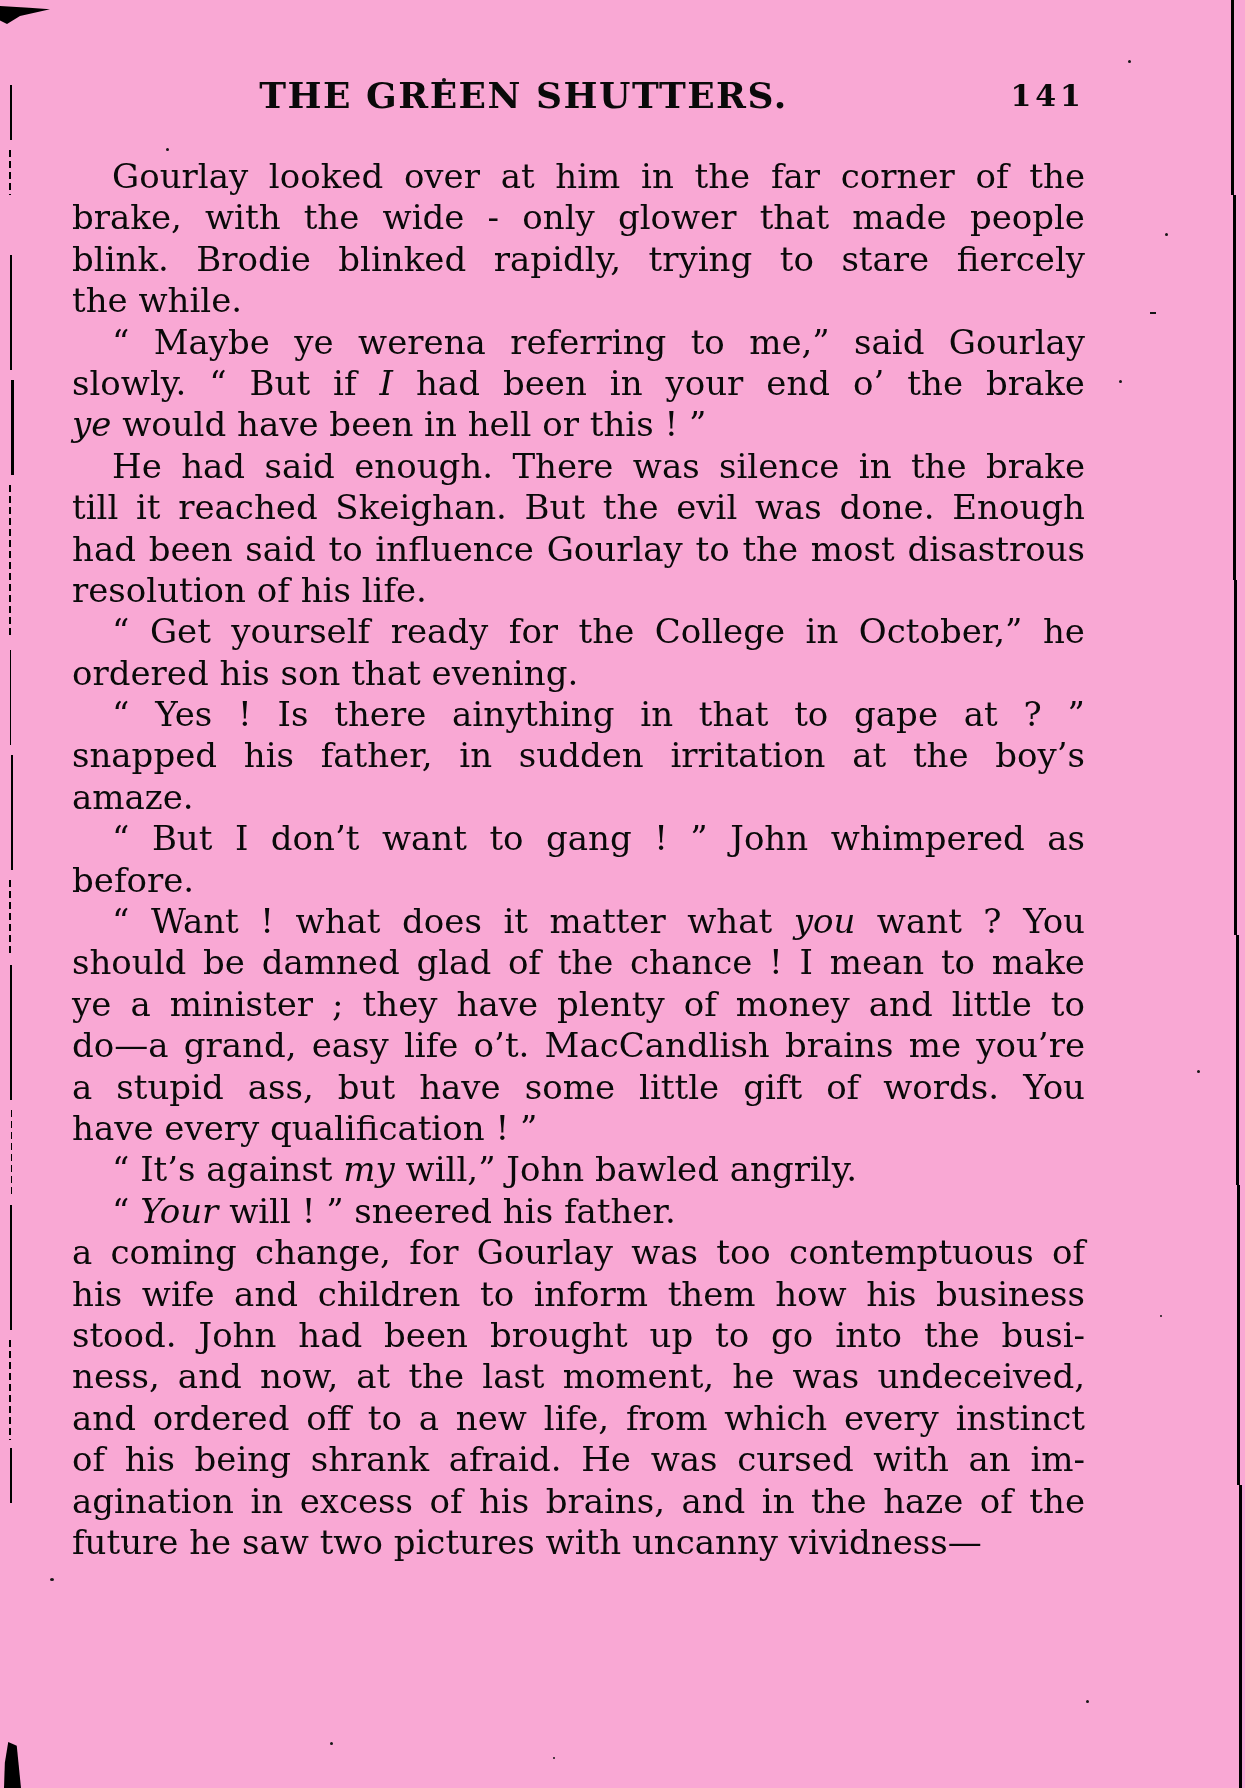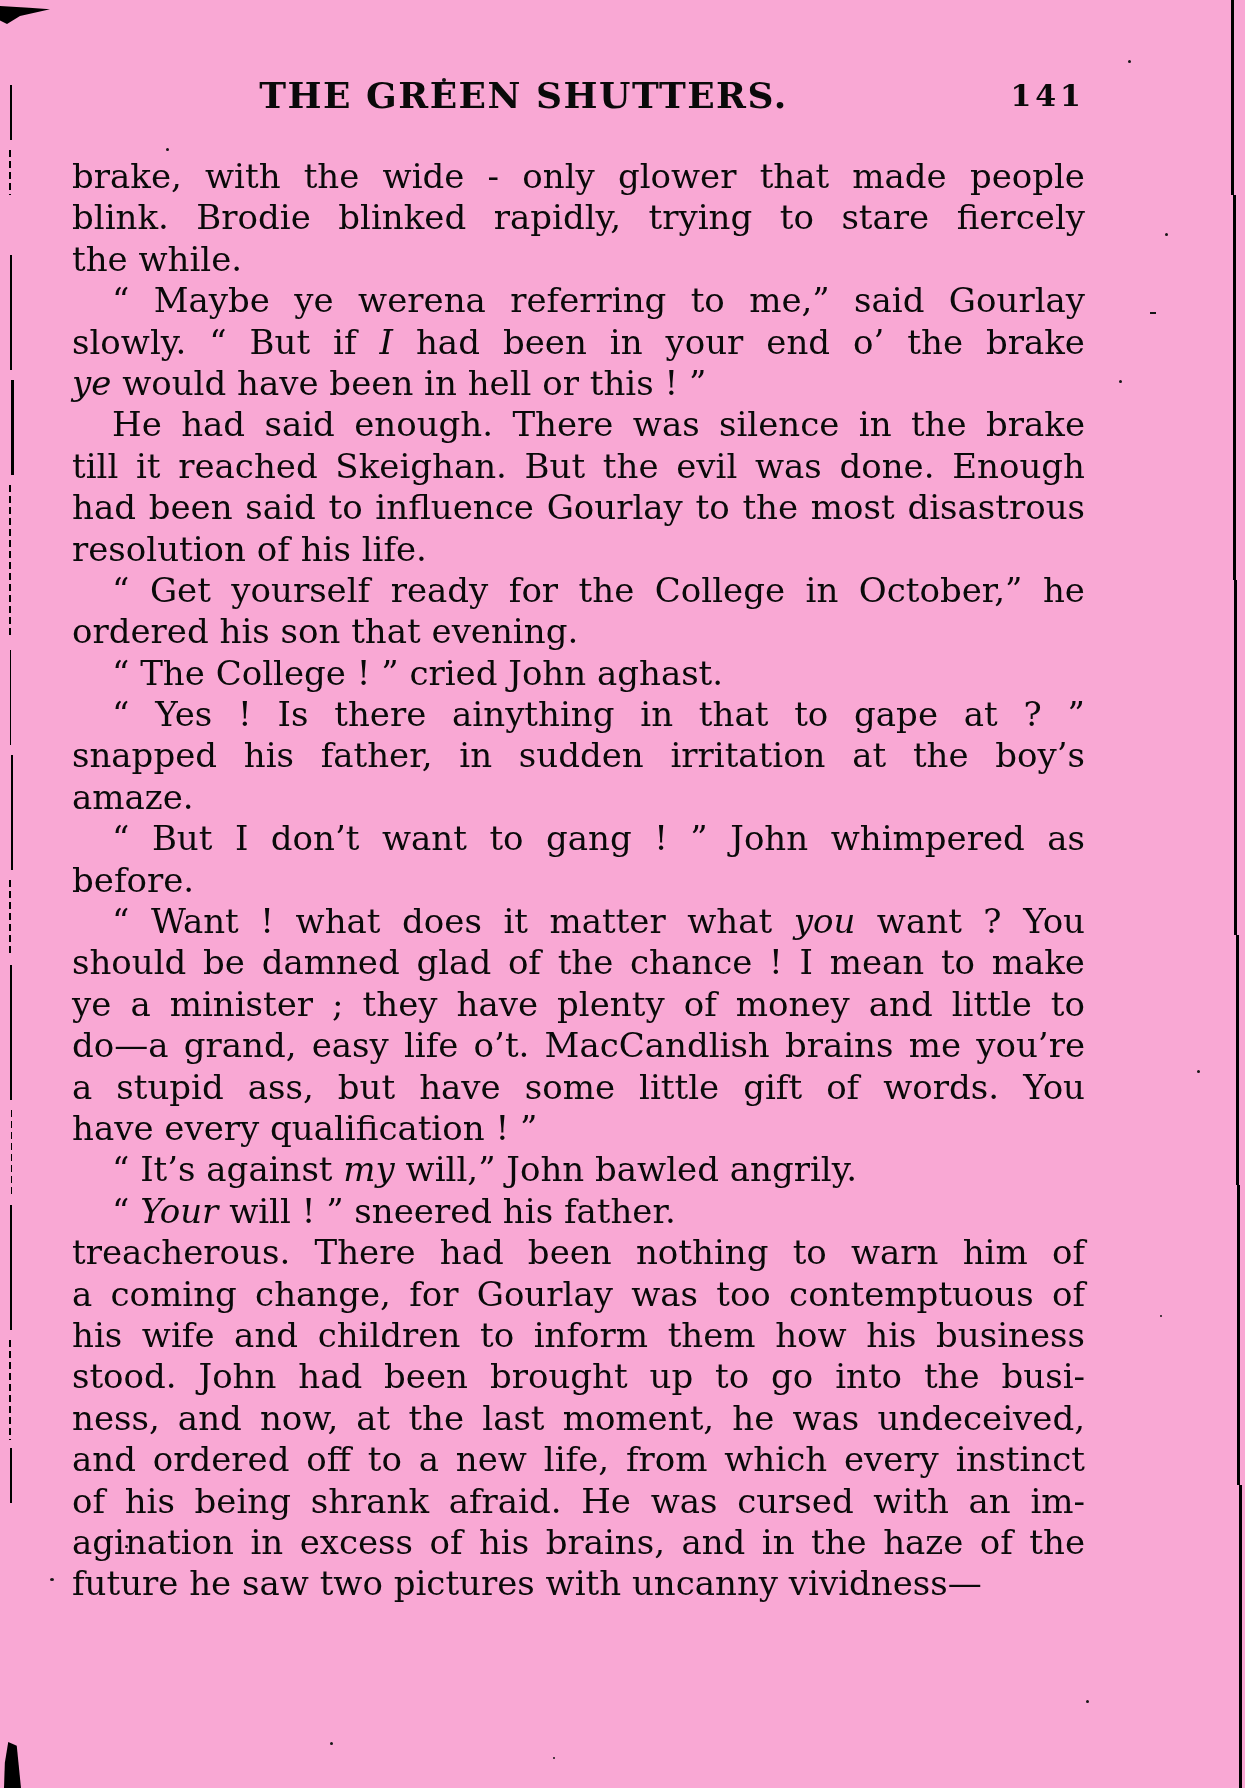--- a/index.html
+++ b/index.html
@@ -88,47 +88,46 @@
 <body>
 
 <div class="page">
 
   <div class="header">
     <span class="running-title">THE GREEN SHUTTERS.</span>
     <span class="page-number">141</span>
   </div>
 
   <div class="body-text">
+      <div class="line indent"><span>Gourlay looked over at him in the far corner of the</span></div>
       <div class="line"><span>brake, with the wide - only glower that made people</span></div>
       <div class="line"><span>blink.  Brodie blinked rapidly, trying to stare fiercely</span></div>
       <div class="line last"><span>the while.</span></div>
       <div class="line indent"><span>“ Maybe ye werena referring to me,” said Gourlay</span></div>
       <div class="line"><span>slowly.  “ But if </span><span class="it">I</span><span> had been in your end o’ the brake</span></div>
       <div class="line last"><span class="it">ye</span><span> would have been in hell or this ! ”</span></div>
       <div class="line indent"><span>He had said enough.  There was silence in the brake</span></div>
       <div class="line"><span>till it reached Skeighan.  But the evil was done.  Enough</span></div>
       <div class="line"><span>had been said to influence Gourlay to the most disastrous</span></div>
       <div class="line last"><span>resolution of his life.</span></div>
       <div class="line indent"><span>“ Get yourself ready for the College in October,” he</span></div>
       <div class="line last"><span>ordered his son that evening.</span></div>
-      <div class="line indent last"><span>“ The College ! ” cried John aghast.</span></div>
       <div class="line indent"><span>“ Yes !  Is there ainything in that to gape at ? ”</span></div>
       <div class="line"><span>snapped his father, in sudden irritation at the boy’s</span></div>
       <div class="line last"><span>amaze.</span></div>
       <div class="line indent"><span>“ But I don’t want to gang ! ” John whimpered as</span></div>
       <div class="line last"><span>before.</span></div>
       <div class="line indent"><span>“ Want !  what does it matter what </span><span class="it">you</span><span> want ?  You</span></div>
       <div class="line"><span>should be damned glad of the chance !  I mean to make</span></div>
       <div class="line"><span>ye a minister ; they have plenty of money and little to</span></div>
       <div class="line"><span>do—a grand, easy life o’t.  MacCandlish brains me you’re</span></div>
       <div class="line"><span>a stupid ass, but have some little gift of words.  You</span></div>
       <div class="line last"><span>have every qualification ! ”</span></div>
       <div class="line indent last"><span>“ It’s against </span><span class="it">my</span><span> will,” John bawled angrily.</span></div>
       <div class="line indent last"><span>“ </span><span class="it">Your</span><span> will ! ” sneered his father.</span></div>
-      <div class="line"><span>treacherous.  There had been nothing to warn him of</span></div>
       <div class="line"><span>a coming change, for Gourlay was too contemptuous of</span></div>
       <div class="line"><span>his wife and children to inform them how his business</span></div>
       <div class="line"><span>stood.  John had been brought up to go into the busi-</span></div>
       <div class="line"><span>ness, and now, at the last moment, he was undeceived,</span></div>
       <div class="line"><span>and ordered off to a new life, from which every instinct</span></div>
       <div class="line"><span>of his being shrank afraid.  He was cursed with an im-</span></div>
       <div class="line"><span>agination in excess of his brains, and in the haze of the</span></div>
       <div class="line last"><span>future he saw two pictures with uncanny vividness—</span></div>
     </div>
 

